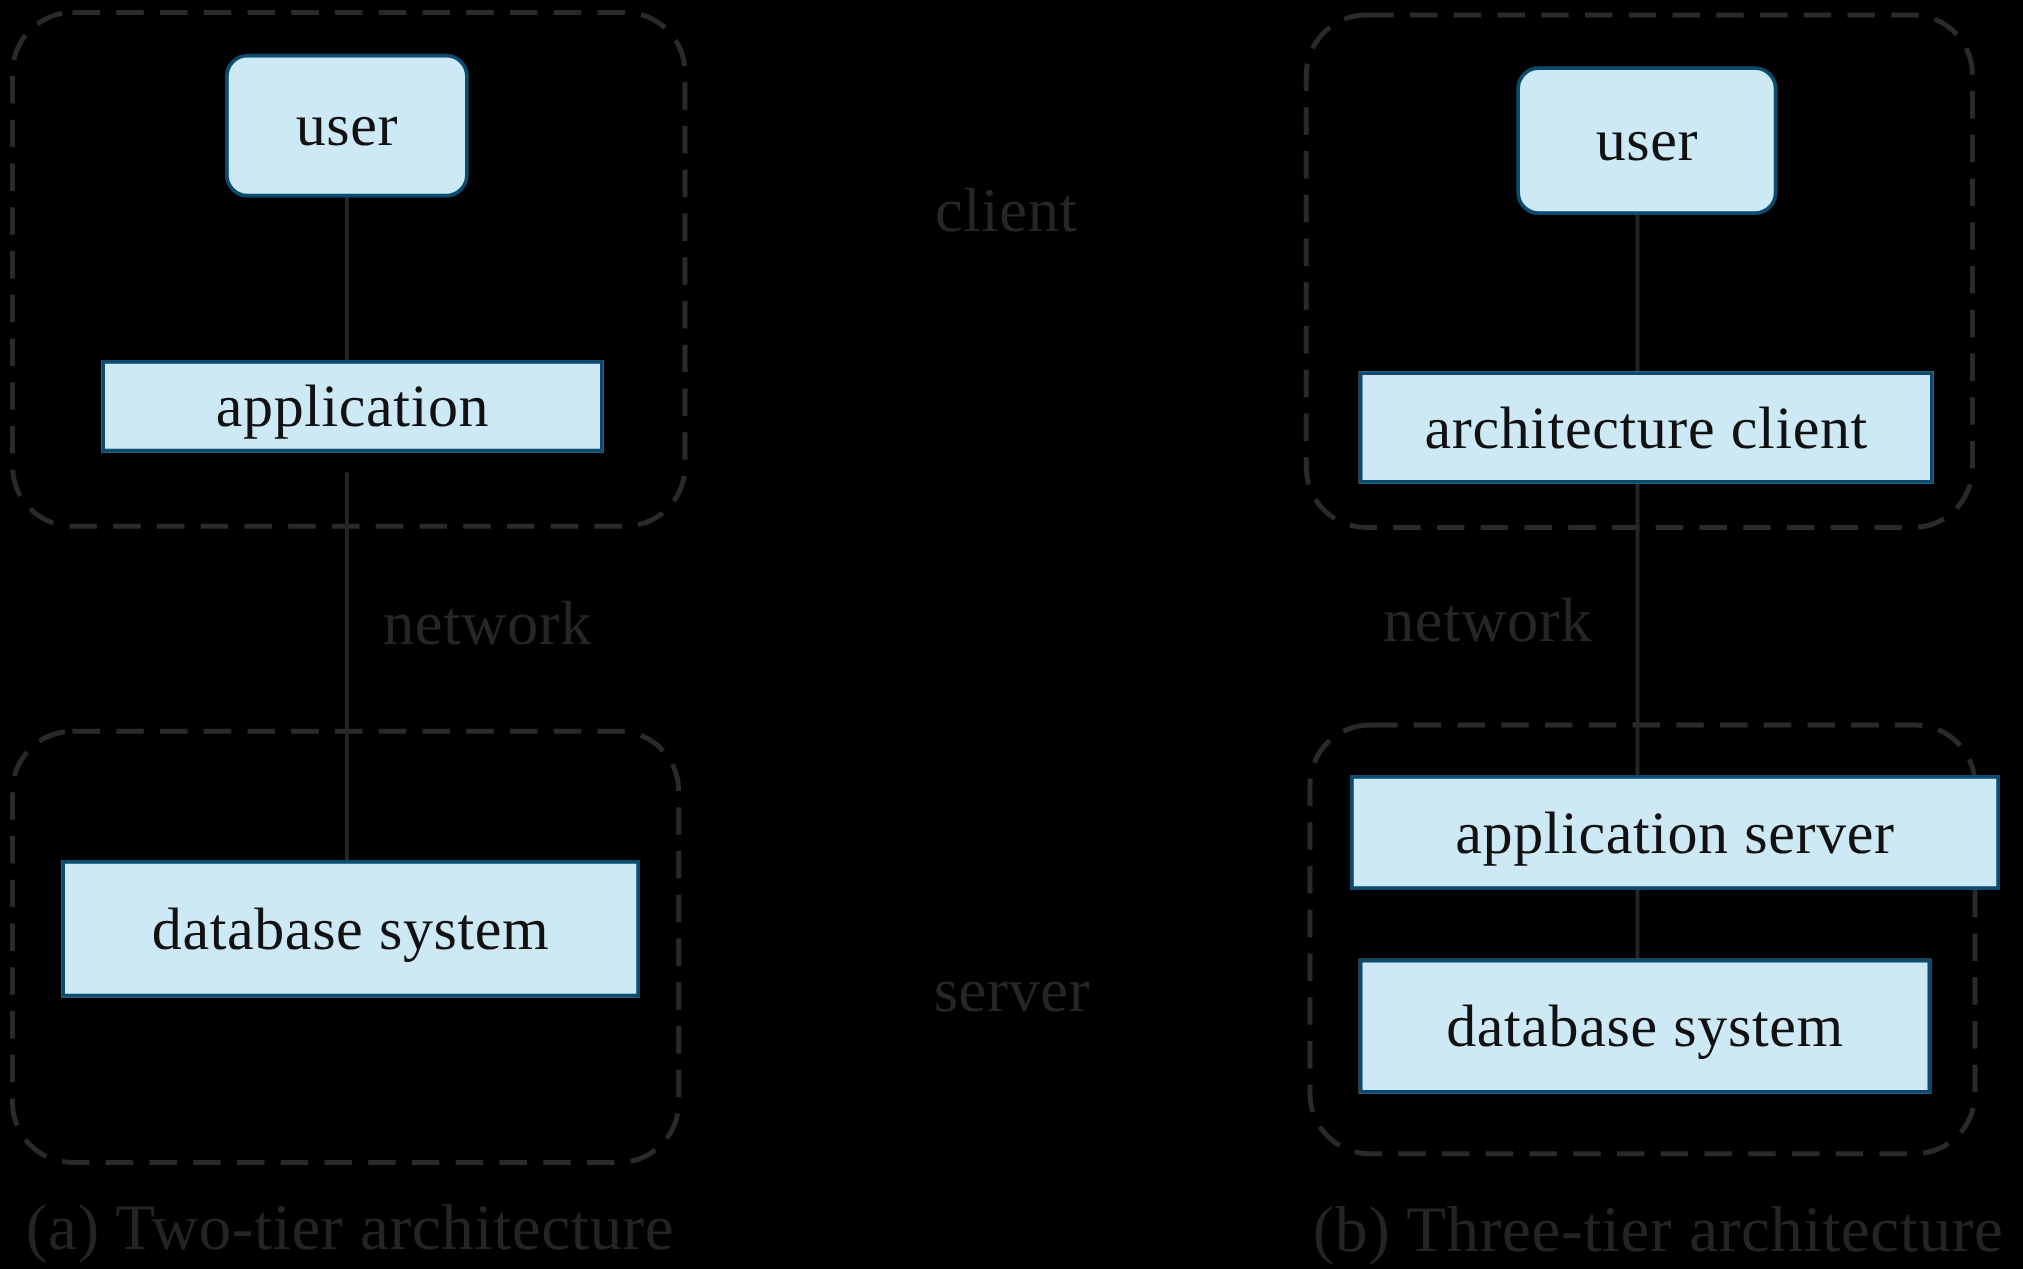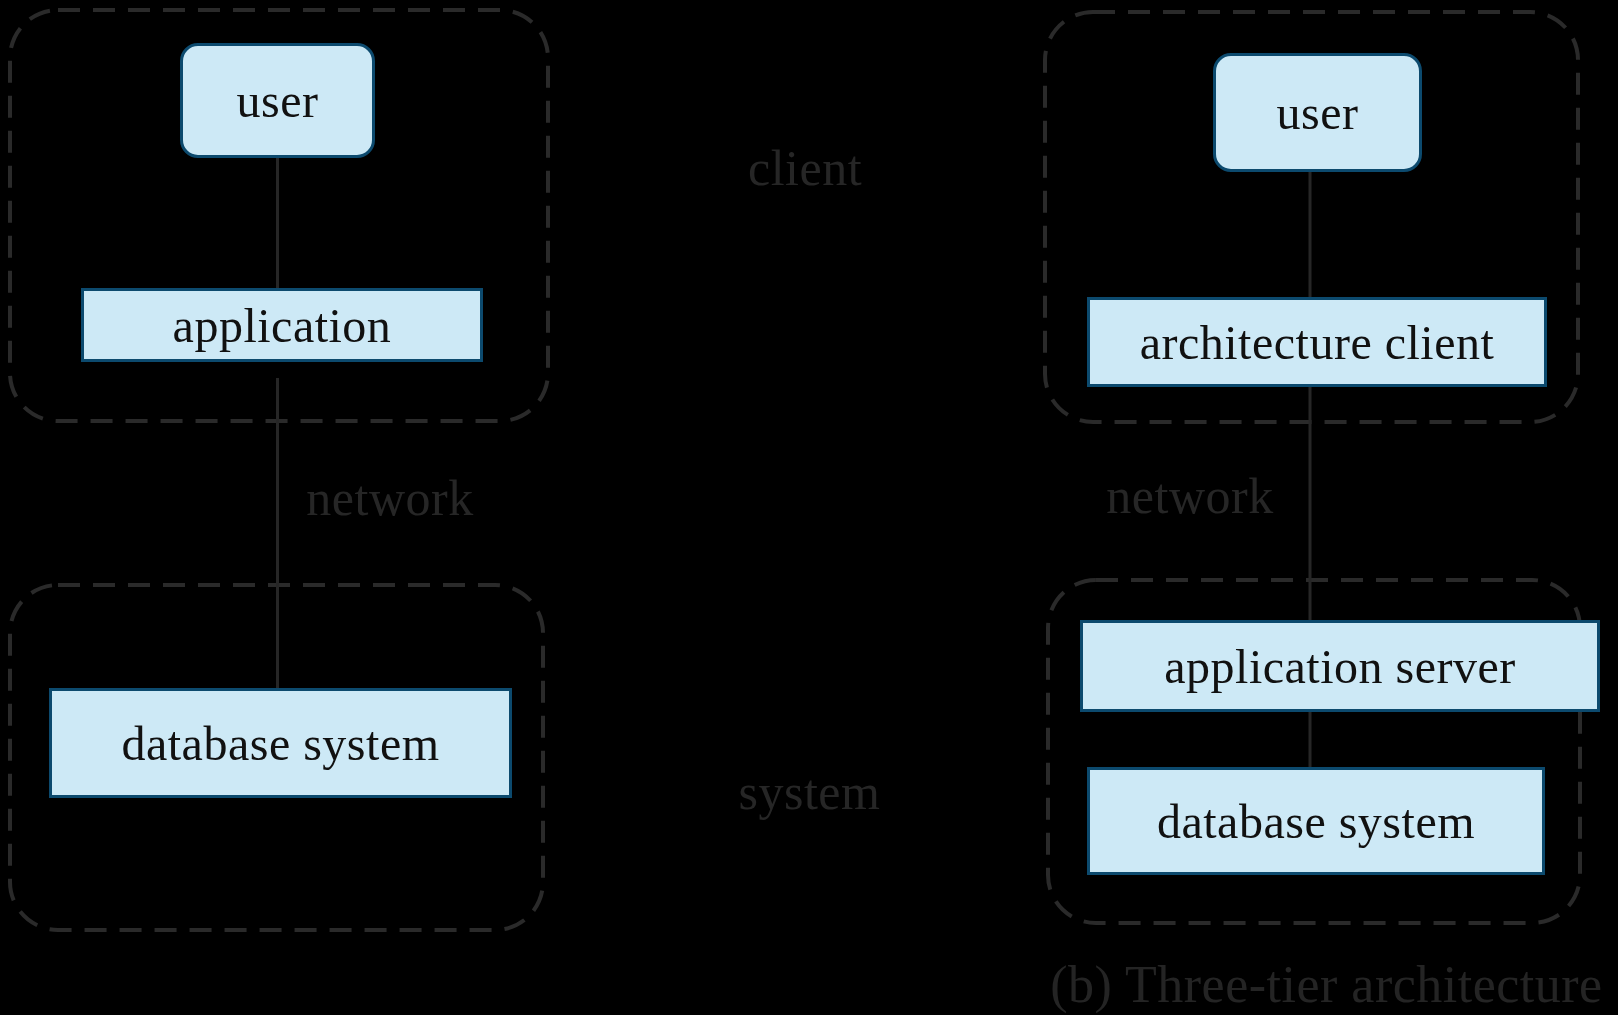--- a/index.html
+++ b/index.html
@@ -101,23 +101,24 @@
   <div class="node rounded a-user">
     <span>user</span>
   </div>
   <div class="node a-application">
     <span>application</span>
   </div>
   <div class="node a-database">
     <span>database system</span>
   </div>
   <div class="floating-label a-network">network</div>
+  <div class="caption a-caption">(a) Two-tier architecture</div>
 
   <div class="floating-label tier-client">client</div>
-  <div class="floating-label tier-server">system</div>
+  <div class="floating-label tier-server">server</div>
 
   <div class="node rounded b-user">
     <span>user</span>
   </div>
   <div class="node b-app-client">
     <span>architecture client</span>
   </div>
   <div class="node b-app-server">
     <span>application server</span>
   </div>

